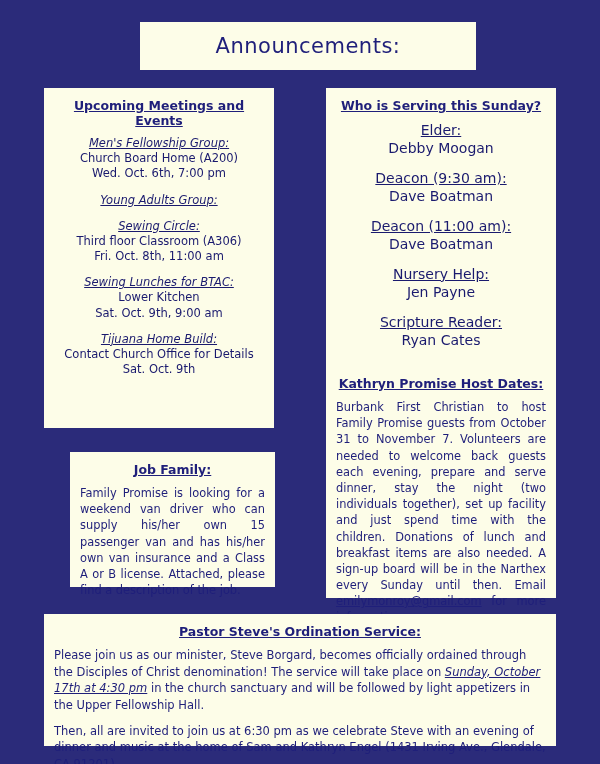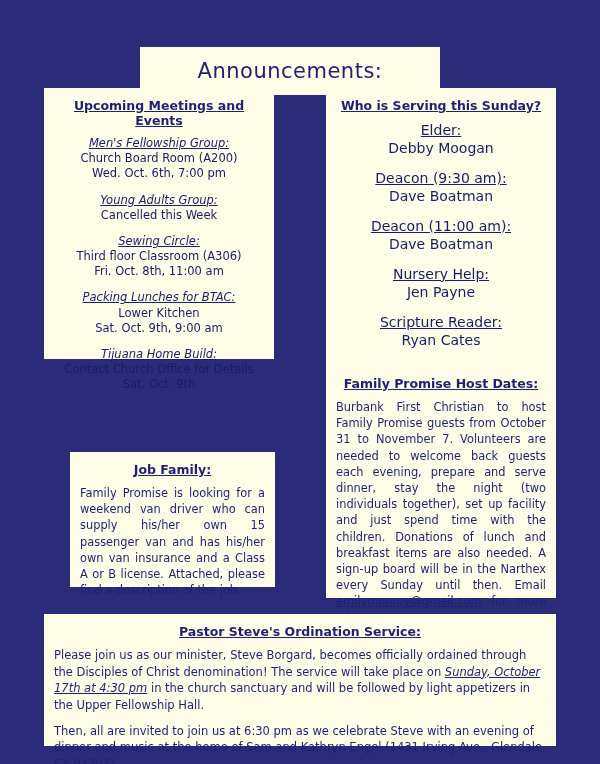--- a/index.html
+++ b/index.html
@@ -21,26 +21,25 @@
   }
   .card {
     position: absolute;
     background: #fdfde8;
     box-sizing: border-box;
     padding: 8px 10px;
   }
   .title-card {
     left: 140px;
     top: 22px;
-    width: 300px;
+    width: 336px;
     height: 48px;
     display: flex;
     align-items: center;
     justify-content: center;
-    margin-top: 25px;
   }
   .title-text {
     font-size: 21px;
     color: #1f1f7a;
     letter-spacing: 0.5px;
   }
   .hdr {
     text-align: center;
     text-decoration: underline;
     font-size: 12.5px;
@@ -72,21 +71,21 @@
   }
   .serv .s-name {
     display: block;
   }
 
   
   #events-card {
     left: 44px;
     top: 88px;
     width: 230px;
-    height: 271px;
+    height: 340px;
   }
   #serving-card {
     left: 326px;
     top: 88px;
     width: 230px;
     height: 304px;
   }
   #promise-card {
     left: 326px;
     top: 366px;
@@ -143,34 +142,33 @@
 <div class="page">
 
   <div class="card title-card">
     <div class="title-text">Announcements:</div>
   </div>
 
   <div class="card" id="events-card">
     <div class="hdr">Upcoming Meetings and Events</div>
     <div class="evt">
       <span class="ev-title">Men's Fellowship Group:</span>
-      <span class="ev-line">Church Board Room (A200)</span>
+      <span class="ev-line">Church Board Home (A200)</span>
       <span class="ev-line">Wed. Oct. 6th, 7:00 pm</span>
     </div>
     <div class="evt">
       <span class="ev-title">Young Adults Group:</span>
-      <span class="ev-line">Cancelled this Week</span>
     </div>
     <div class="evt">
       <span class="ev-title">Sewing Circle:</span>
       <span class="ev-line">Third floor Classroom (A306)</span>
       <span class="ev-line">Fri. Oct. 8th, 11:00 am</span>
     </div>
     <div class="evt">
-      <span class="ev-title">Packing Lunches for BTAC:</span>
+      <span class="ev-title">Sewing Lunches for BTAC:</span>
       <span class="ev-line">Lower Kitchen</span>
       <span class="ev-line">Sat. Oct. 9th, 9:00 am</span>
     </div>
     <div class="evt">
       <span class="ev-title">Tijuana Home Build:</span>
       <span class="ev-line">Contact Church Office for Details</span>
       <span class="ev-line">Sat. Oct. 9th</span>
     </div>
   </div>
 
@@ -192,21 +190,21 @@
       <span class="s-role">Nursery Help:</span>
       <span class="s-name">Jen Payne</span>
     </div>
     <div class="serv">
       <span class="s-role">Scripture Reader:</span>
       <span class="s-name">Ryan Cates</span>
     </div>
   </div>
 
   <div class="card" id="promise-card">
-    <div class="hdr">Family Promise Host Dates:</div>
+    <div class="hdr">Kathryn Promise Host Dates:</div>
     <div class="body-text">
       <p>
         <span>Burbank First Christian to host Family Promise guests from October 31 to November 7.   Volunteers are needed to welcome back guests each evening, prepare and serve dinner, stay the night (two individuals together), set up facility and just spend time with the children.  Donations of lunch and breakfast items are also needed. A sign-up board will be in the Narthex every Sunday until then.  Email </span><a class="email" href="#">emilymonroy@gmail.com</a><span>  for more information.</span>
       </p>
     </div>
   </div>
 
   <div class="card" id="job-card">
     <div class="hdr">Job Family:</div>
     <div class="body-text">

